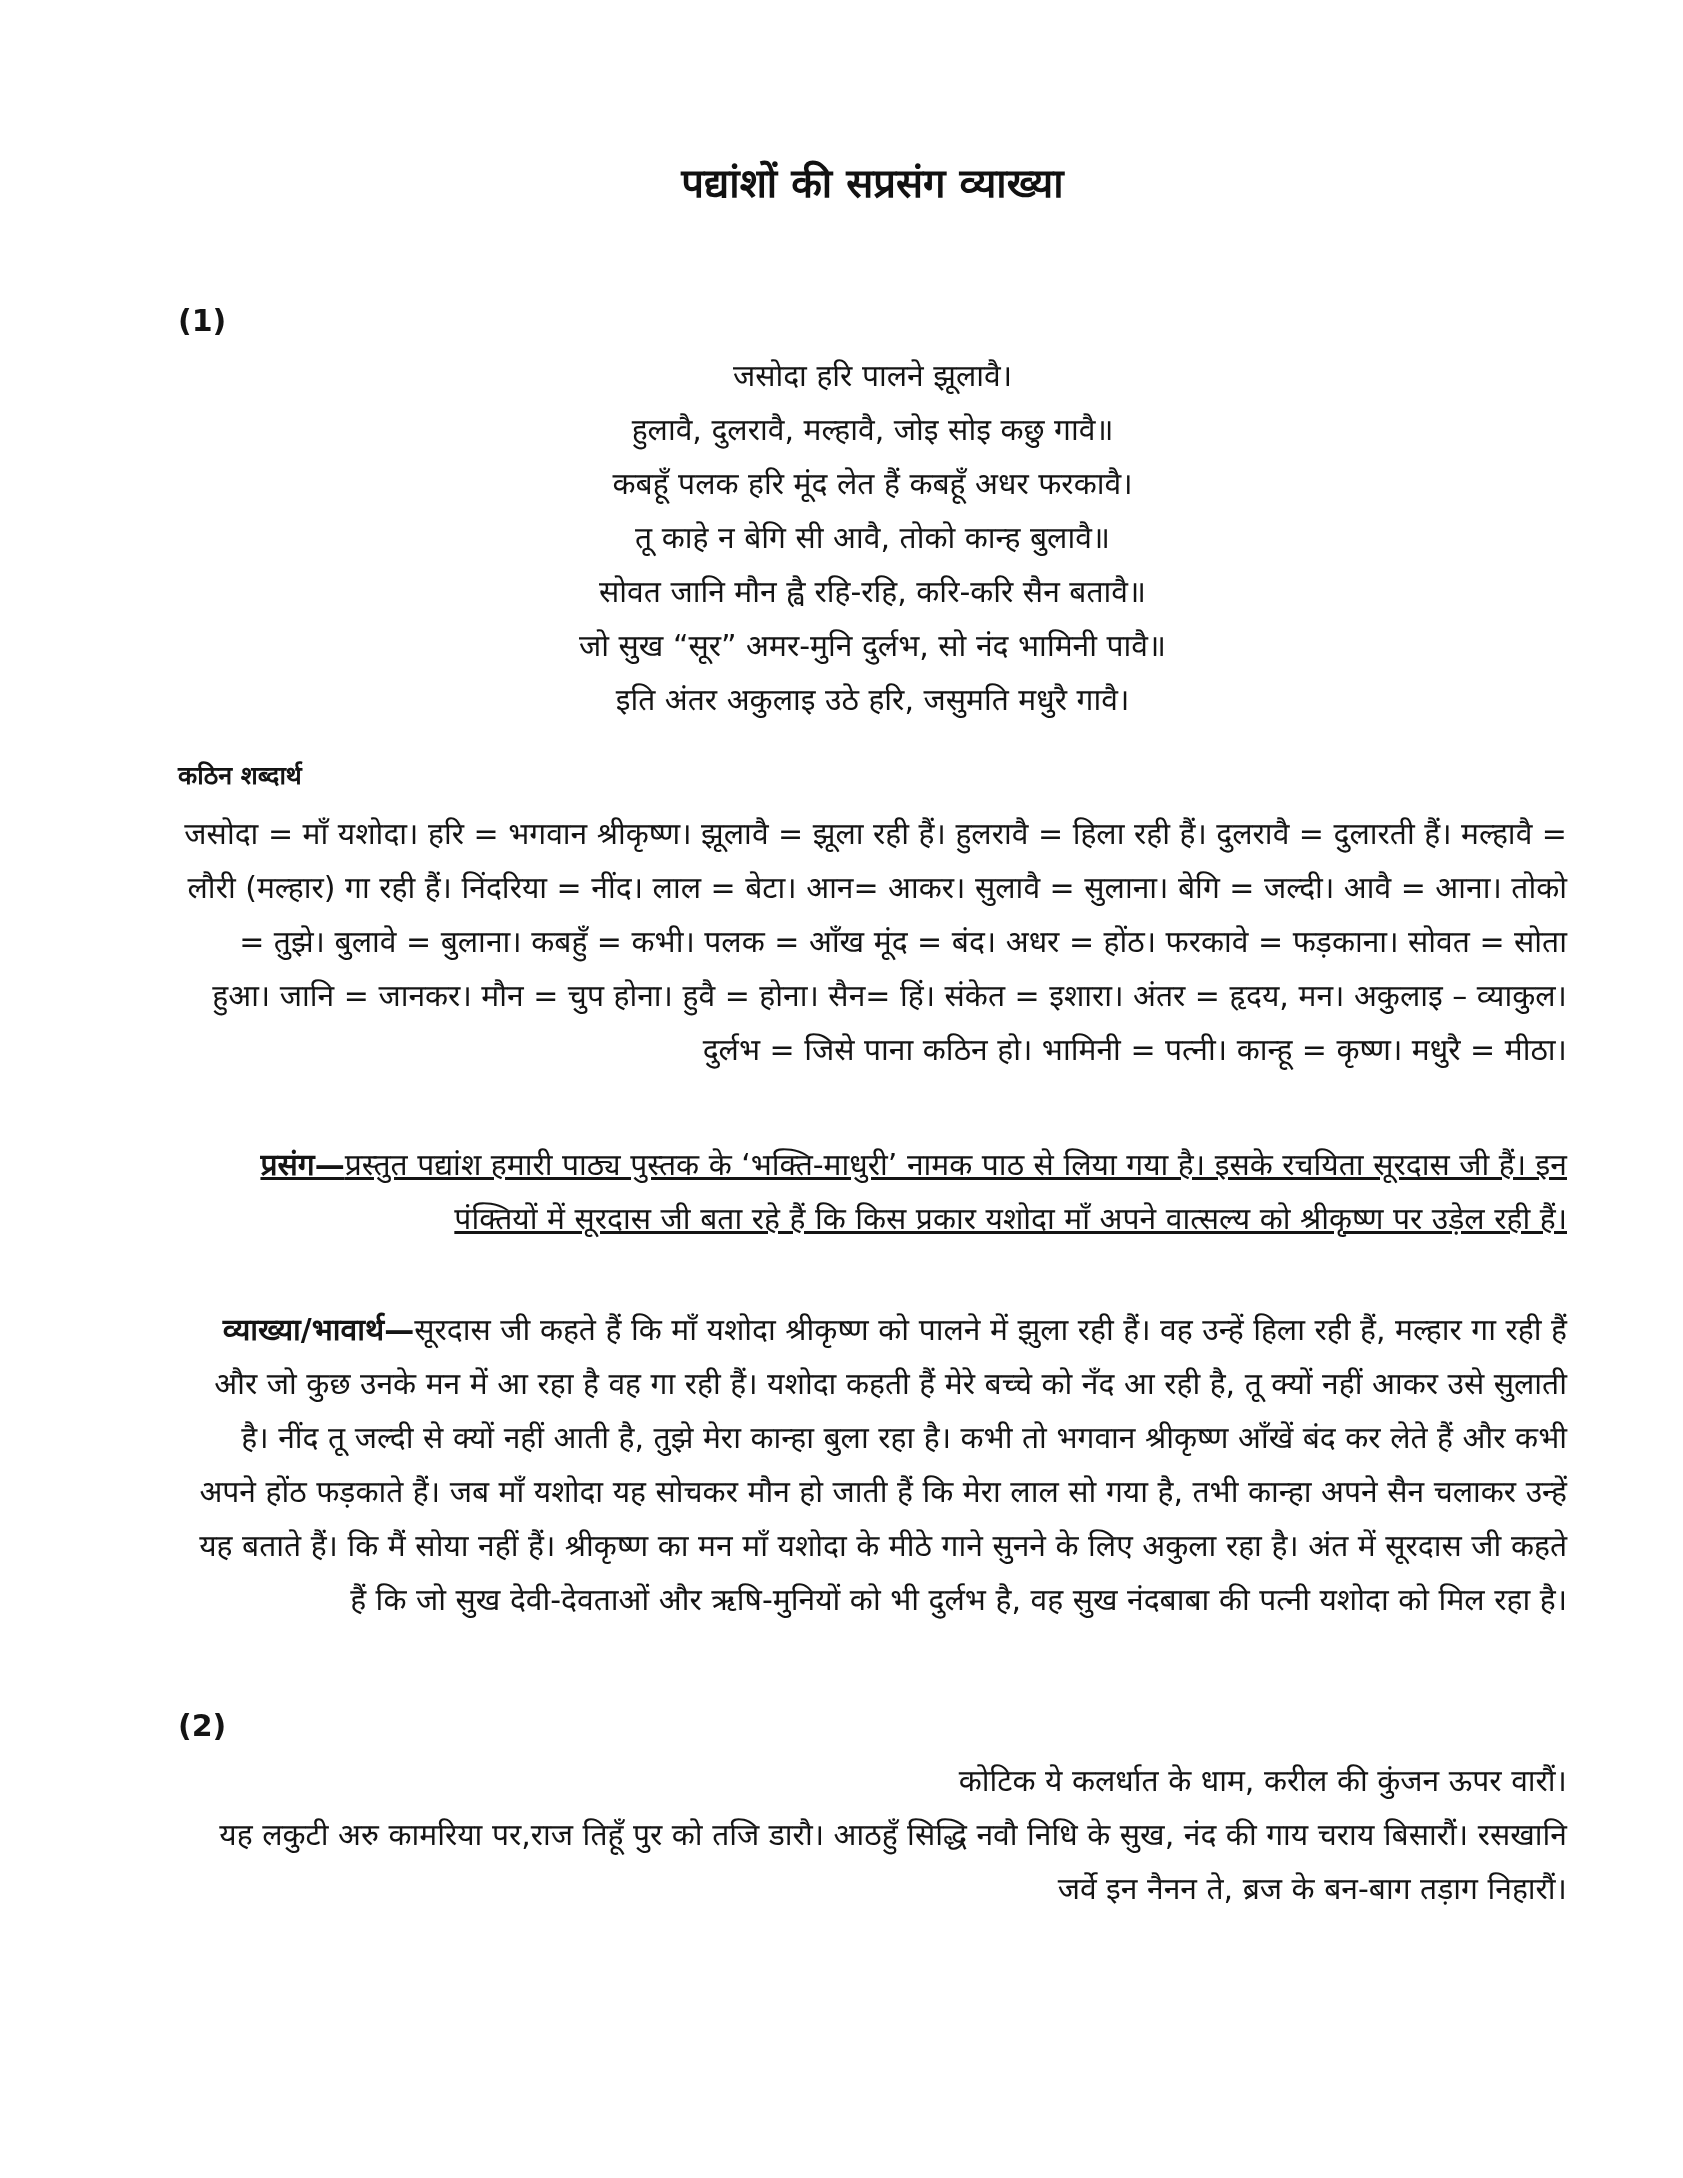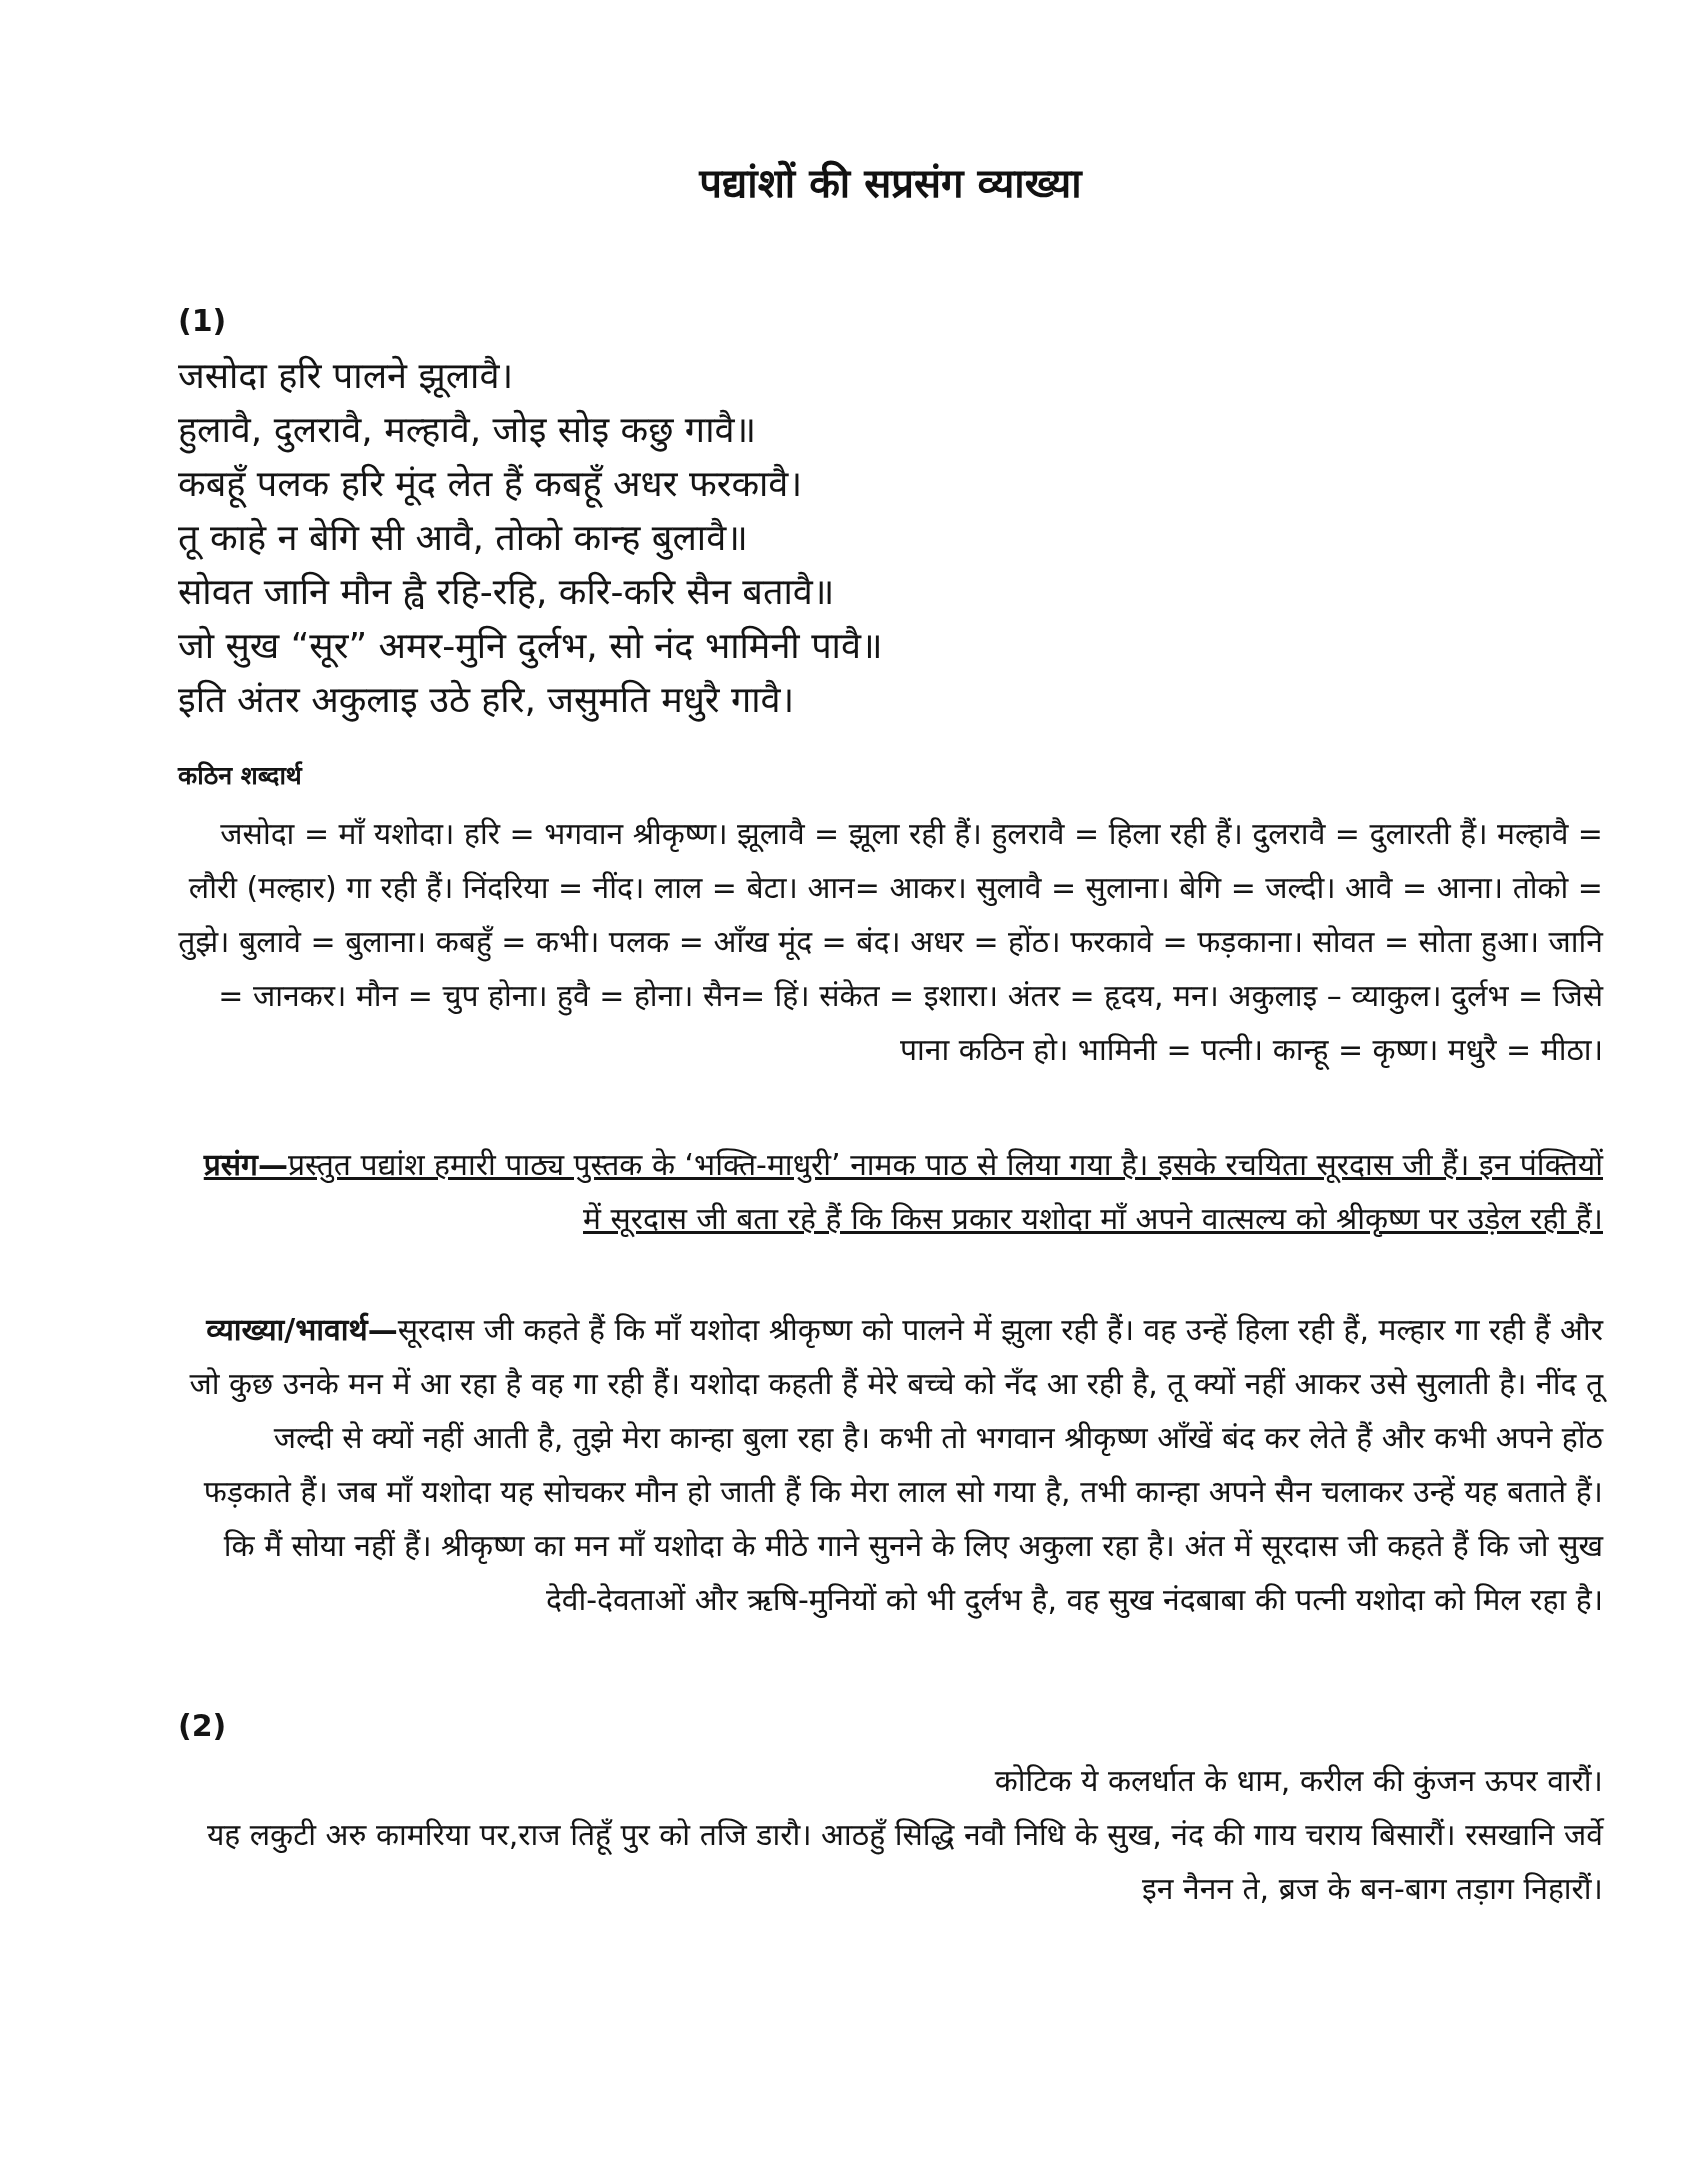--- a/index.html
+++ b/index.html
@@ -11,44 +11,45 @@
     width: 1683px;
     height: 2178px;
     overflow: hidden;
     font-family: "DejaVu Sans", "Liberation Sans", sans-serif;
     color: #141414;
   }
   .page {
     box-sizing: border-box;
     width: 1683px;
     height: 1738px;
-    padding: 158px 80px 0 178px;
+    padding: 158px 116px 0 178px;
     background: #ffffff;
   }
   .doc-title {
     text-align: center;
     font-size: 40px;
     font-weight: 700;
     line-height: 50px;
     margin: 0 0 91px 0;
     color: #111111;
   }
   .section-number {
     font-size: 30px;
     font-weight: 700;
     line-height: 44px;
     margin: 0 0 6px 0;
   }
   .poem {
     margin: 0 0 26px 0;
   }
   .poem-line {
-    font-size: 36px;
+    font-size: 30px;
     line-height: 54px;
     white-space: pre-wrap;
+    text-align: center;
   }
   .vocab-heading {
     font-size: 25px;
     font-weight: 700;
     line-height: 46px;
     margin: 26px 0 8px 0;
   }
   .body-para {
     font-size: 30px;
     line-height: 54px;

